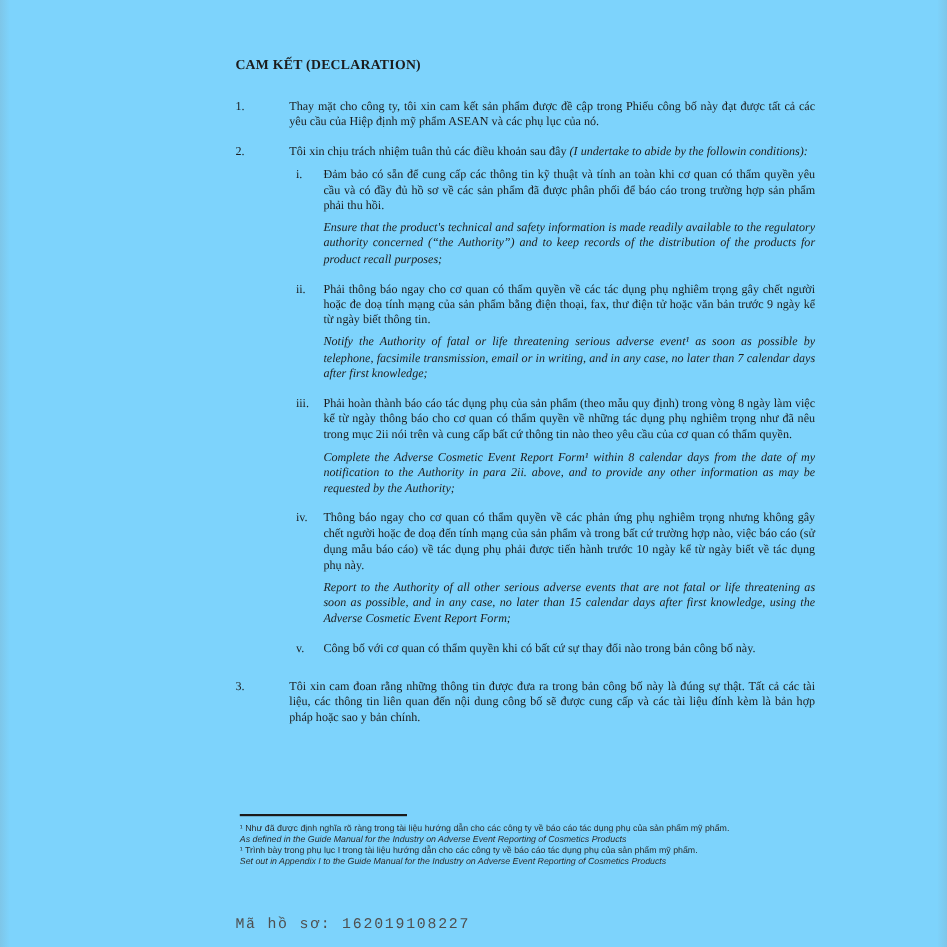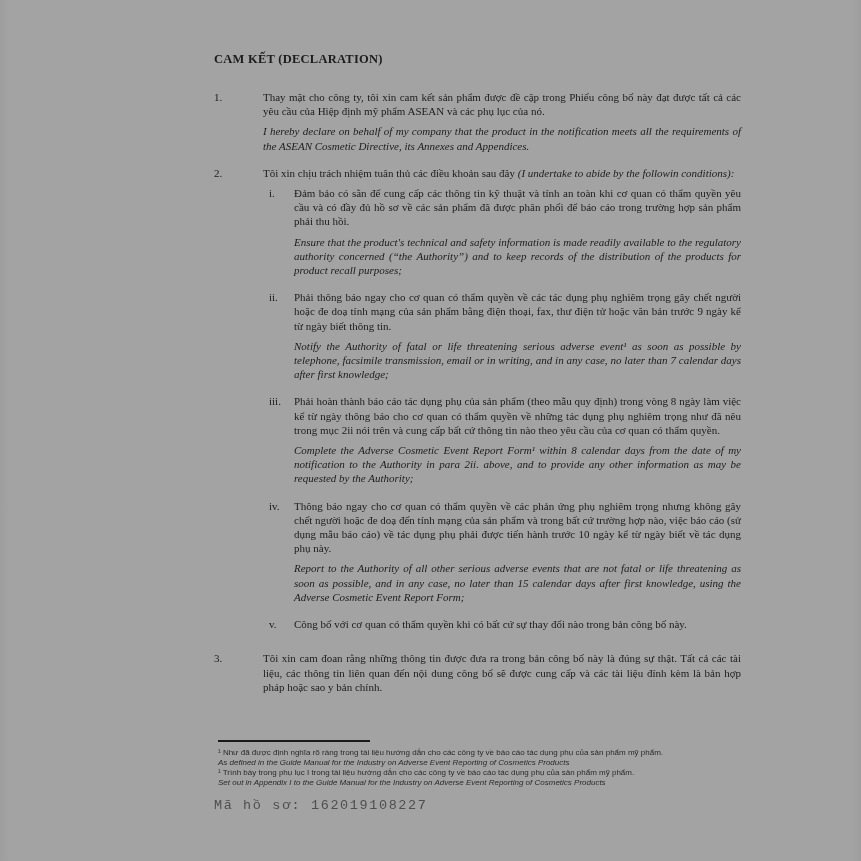--- a/index.html
+++ b/index.html
@@ -11,21 +11,21 @@
     width: 861px;
     height: 861px;
     position: relative;
     overflow: hidden;
     font-family: "Liberation Serif", "DejaVu Serif", serif;
     color: #1c1c1c;
   }
   .page {
     position: absolute;
     inset: 0;
-    background: #a3a3a3;
+    background: #7dd3fc;
   }
   .scan-edge {
     position: absolute;
     top: 0;
     bottom: 0;
     width: 9px;
     pointer-events: none;
   }
   .scan-edge.left {
     left: 0;
@@ -106,21 +106,21 @@
   }
   .fn {
     margin: 0;
   }
   .fn.italic {
     font-style: italic;
   }
   .filecode {
     position: absolute;
     left: 214px;
-    top: 798px;
+    top: 834px;
     font-family: "Liberation Mono", "DejaVu Sans Mono", monospace;
     font-size: 13.5px;
     letter-spacing: 1.6px;
     color: #4f4f4f;
     white-space: nowrap;
   }
 </style>
 </head>
 <body>
 
@@ -128,21 +128,20 @@
   <div class="scan-edge left"></div>
   <div class="scan-edge right"></div>
 
   <div class="content">
     <h1 class="doc-title">CAM KẾT (DECLARATION)</h1>
 
     <div class="item">
       <span class="marker">1.</span>
       <div class="body">
         <p class="para vi">Thay mặt cho công ty, tôi xin cam kết sản phẩm được đề cập trong Phiếu công bố này đạt được tất cả các yêu cầu của Hiệp định mỹ phẩm ASEAN và các phụ lục của nó.</p>
-        <p class="para en">I hereby declare on behalf of my company that the product in the notification meets all the requirements of the ASEAN Cosmetic Directive, its Annexes and Appendices.</p>
       </div>
     </div>
 
     <div class="item">
       <span class="marker">2.</span>
       <div class="body">
         <p class="para vi"><span>Tôi xin chịu trách nhiệm tuân thủ các điều khoản sau đây</span> <span class="en-inline">(I undertake to abide by the followin conditions):</span></p>
 
         <div class="sub">
           <span class="marker">i.</span>

